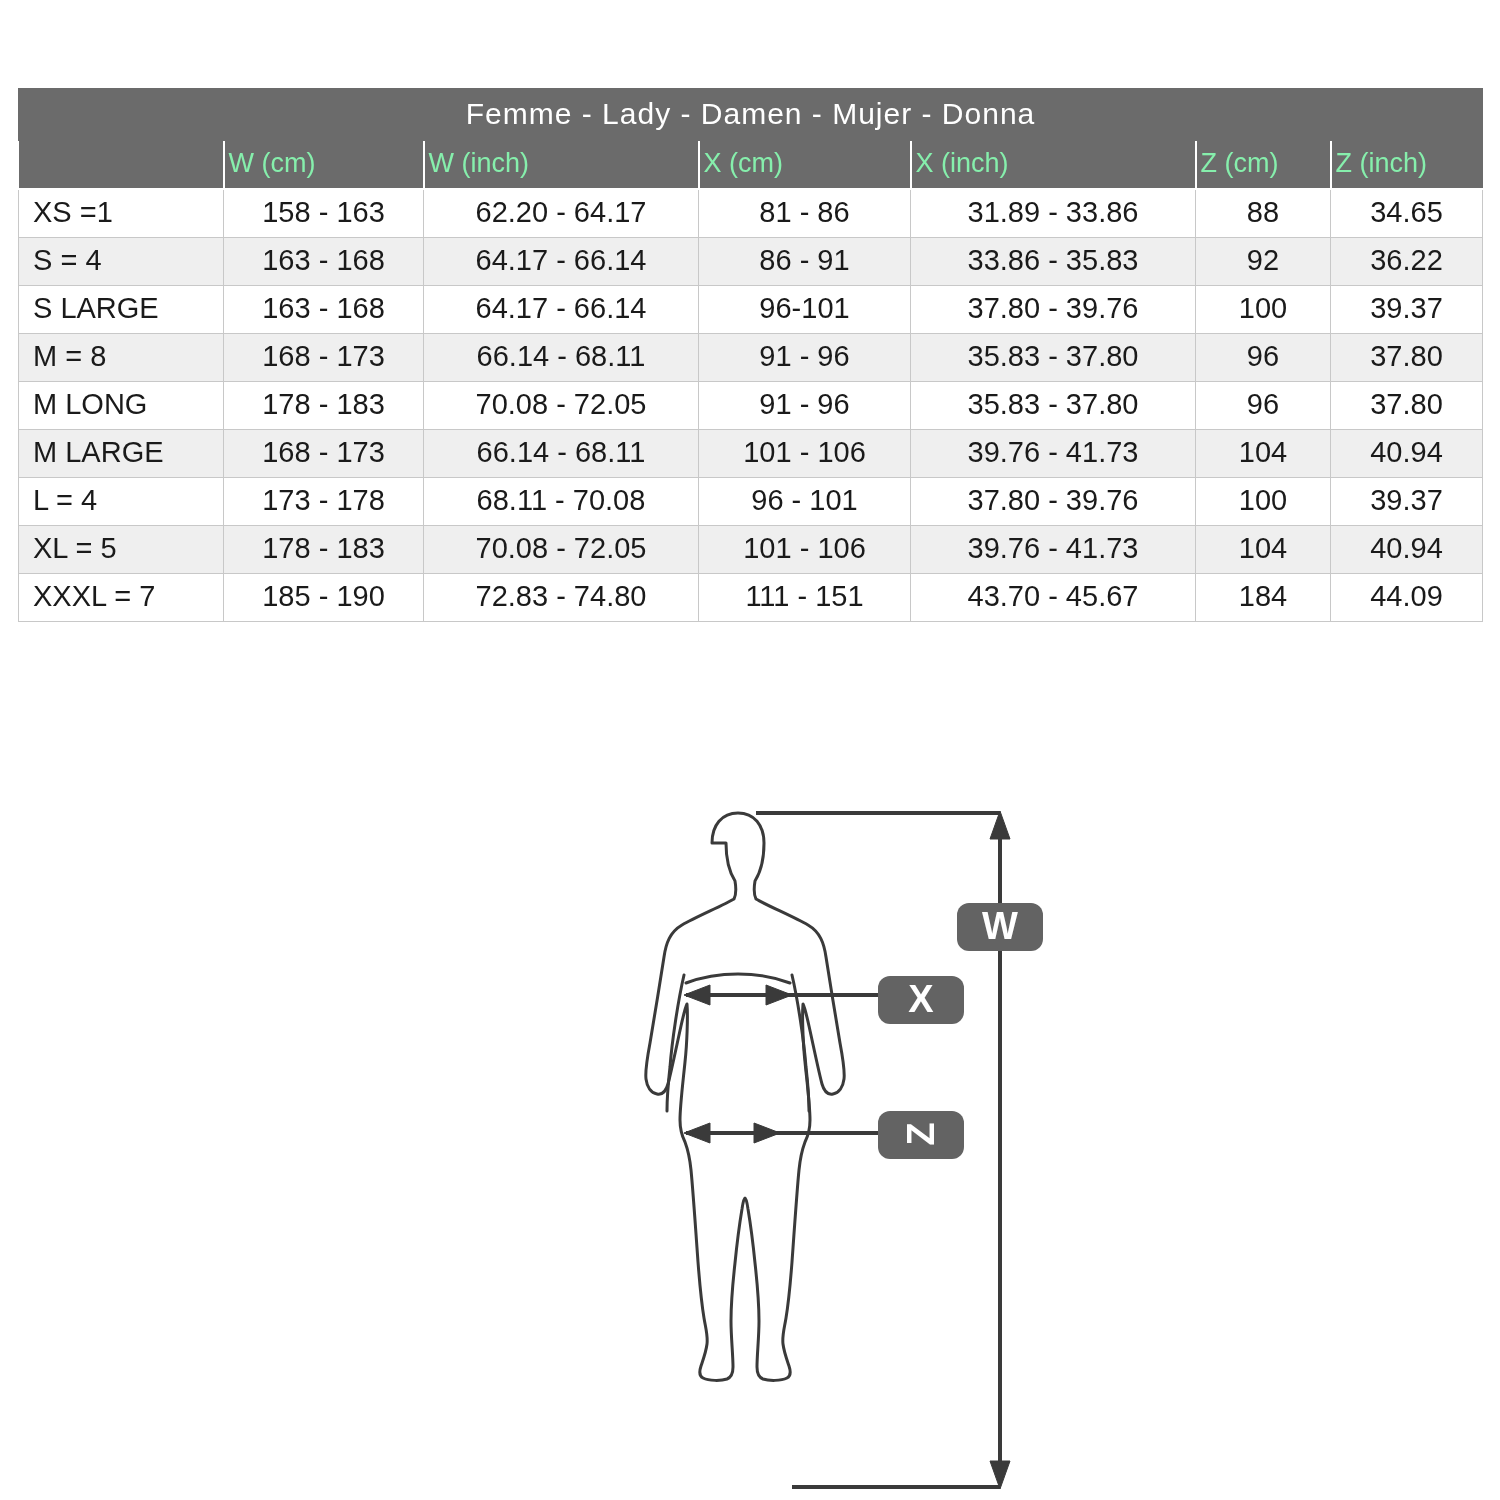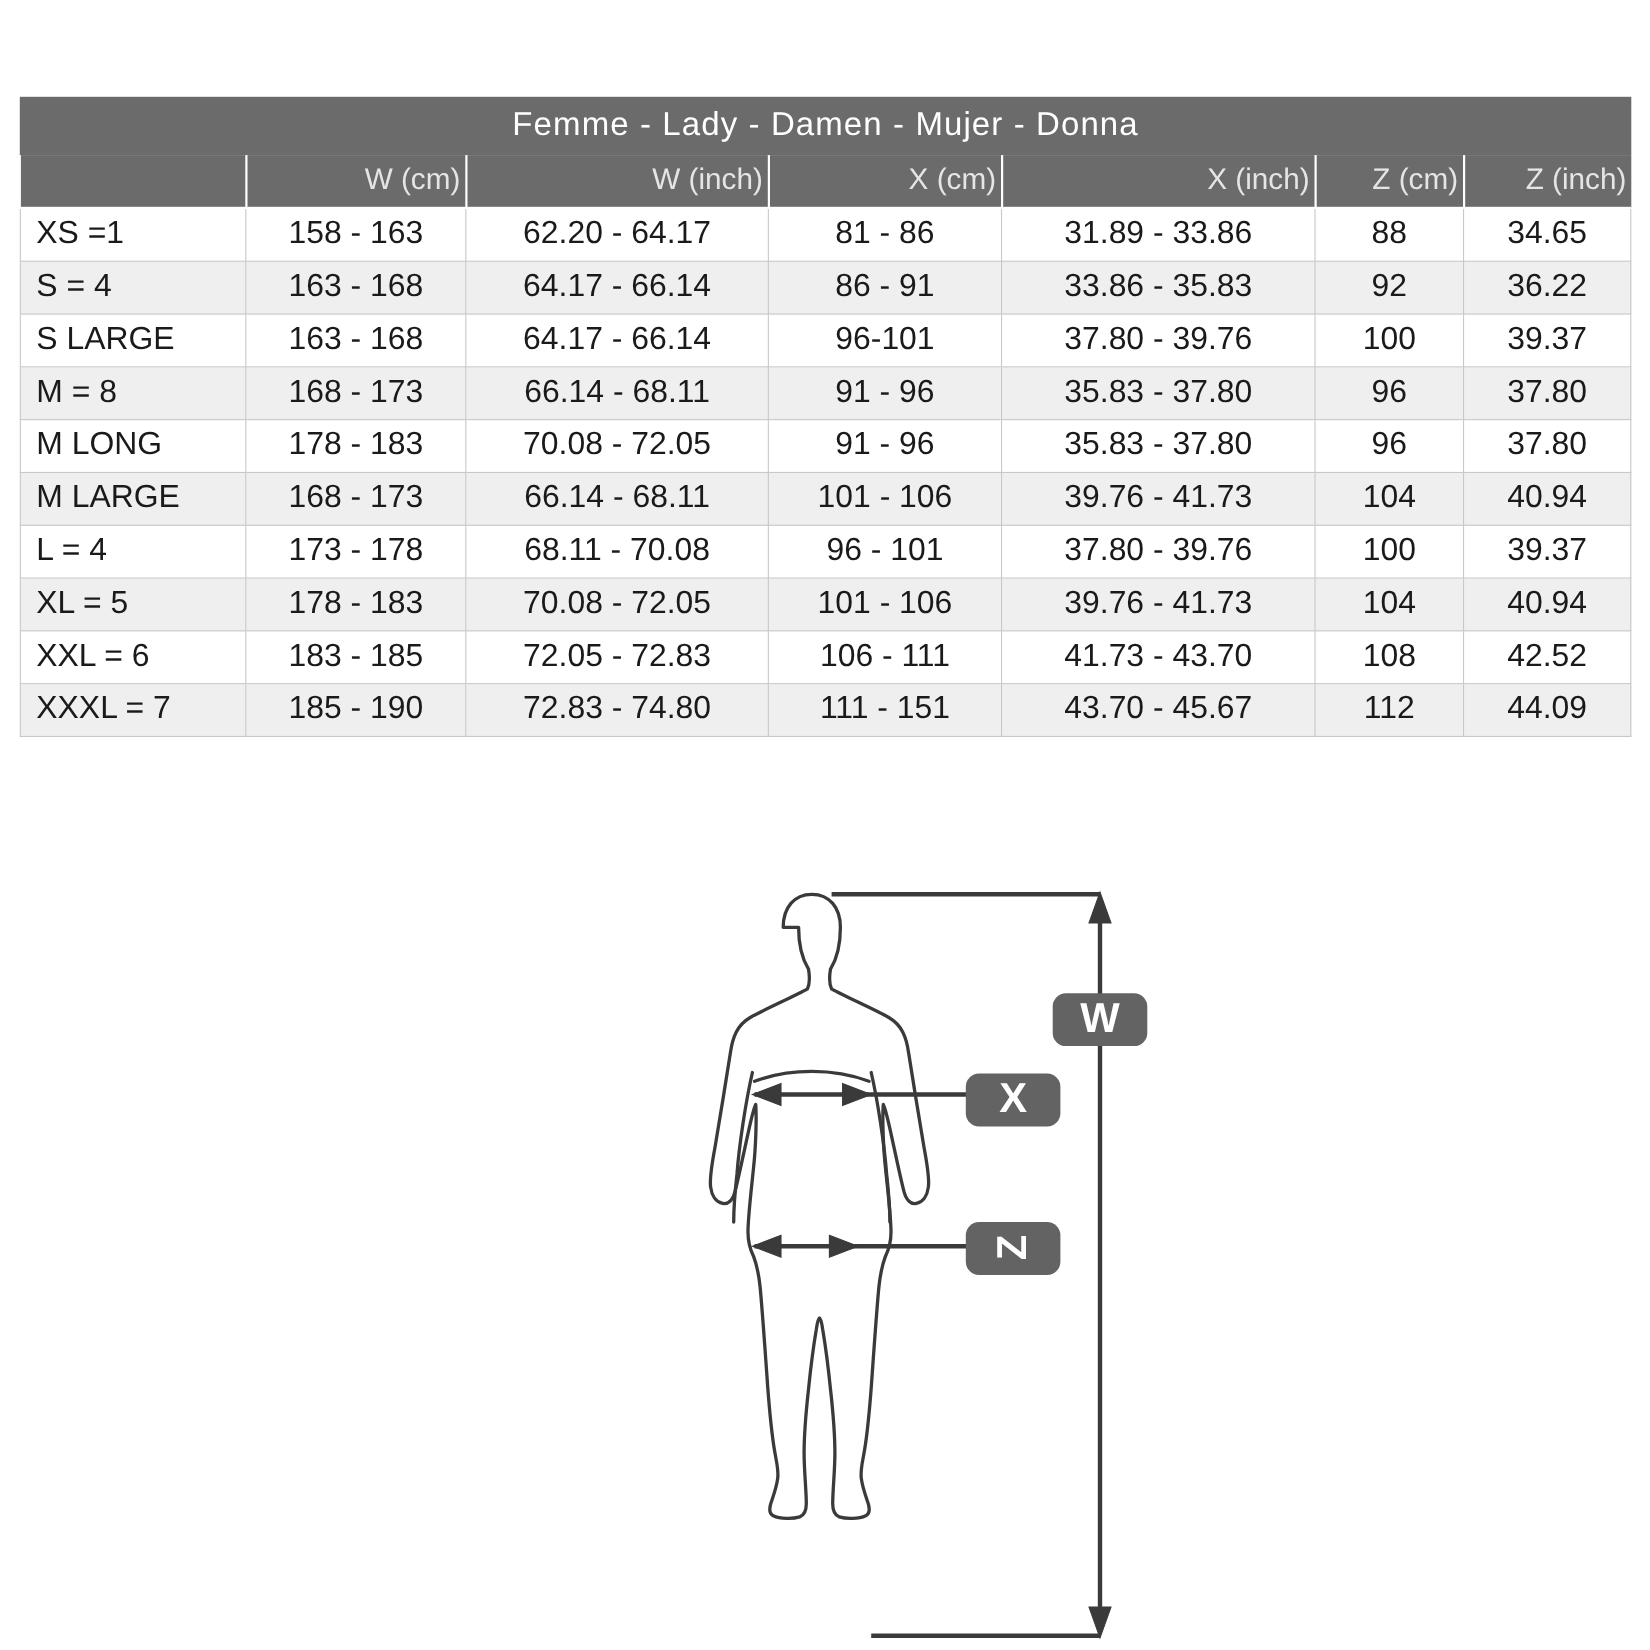--- a/index.html
+++ b/index.html
@@ -32,25 +32,25 @@
     caption-side: top;
     background: #6b6b6b;
     color: #ffffff;
     font-size: 30px;
     letter-spacing: 1px;
     padding: 9px 0 10px 0;
     font-family: "Liberation Sans", sans-serif;
   }
   table.size-table th {
     background: #6b6b6b;
-    color: #e5e5e5;
+    color: #86efac;
     font-weight: normal;
     font-size: 27px;
-    padding: 7px 4px 9px 4px;
-    text-align: right;
+    padding: 7px 20px 9px 4px;
+    text-align: left;
     border-right: 2px solid #ffffff;
     border-bottom: 2px solid #ffffff;
   }
   table.size-table th.corner {
     border-left: none;
   }
   table.size-table th:last-child { border-right: none; }
   table.size-table td {
     font-size: 29px;
     padding: 6px 6px 8px 6px;
@@ -197,35 +197,26 @@
       <tr>
         <td class="label">XL = 5</td>
         <td>178 - 183</td>
         <td>70.08 - 72.05</td>
         <td>101 - 106</td>
         <td>39.76 - 41.73</td>
         <td>104</td>
         <td>40.94</td>
       </tr>
       <tr>
-        <td class="label">XXL = 6</td>
-        <td>183 - 185</td>
-        <td>72.05 - 72.83</td>
-        <td>106 - 111</td>
-        <td>41.73 - 43.70</td>
-        <td>108</td>
-        <td>42.52</td>
-      </tr>
-      <tr>
         <td class="label">XXXL = 7</td>
         <td>185 - 190</td>
         <td>72.83 - 74.80</td>
         <td>111 - 151</td>
         <td>43.70 - 45.67</td>
-        <td>112</td>
+        <td>184</td>
         <td>44.09</td>
       </tr>
     </tbody>
   </table>
 </div>
 
 <div class="figure">
   <svg width="520" height="690" viewBox="0 0 520 690">
 
     <g fill="none" stroke="#3a3a3a" stroke-width="3" stroke-linejoin="round" stroke-linecap="round">

